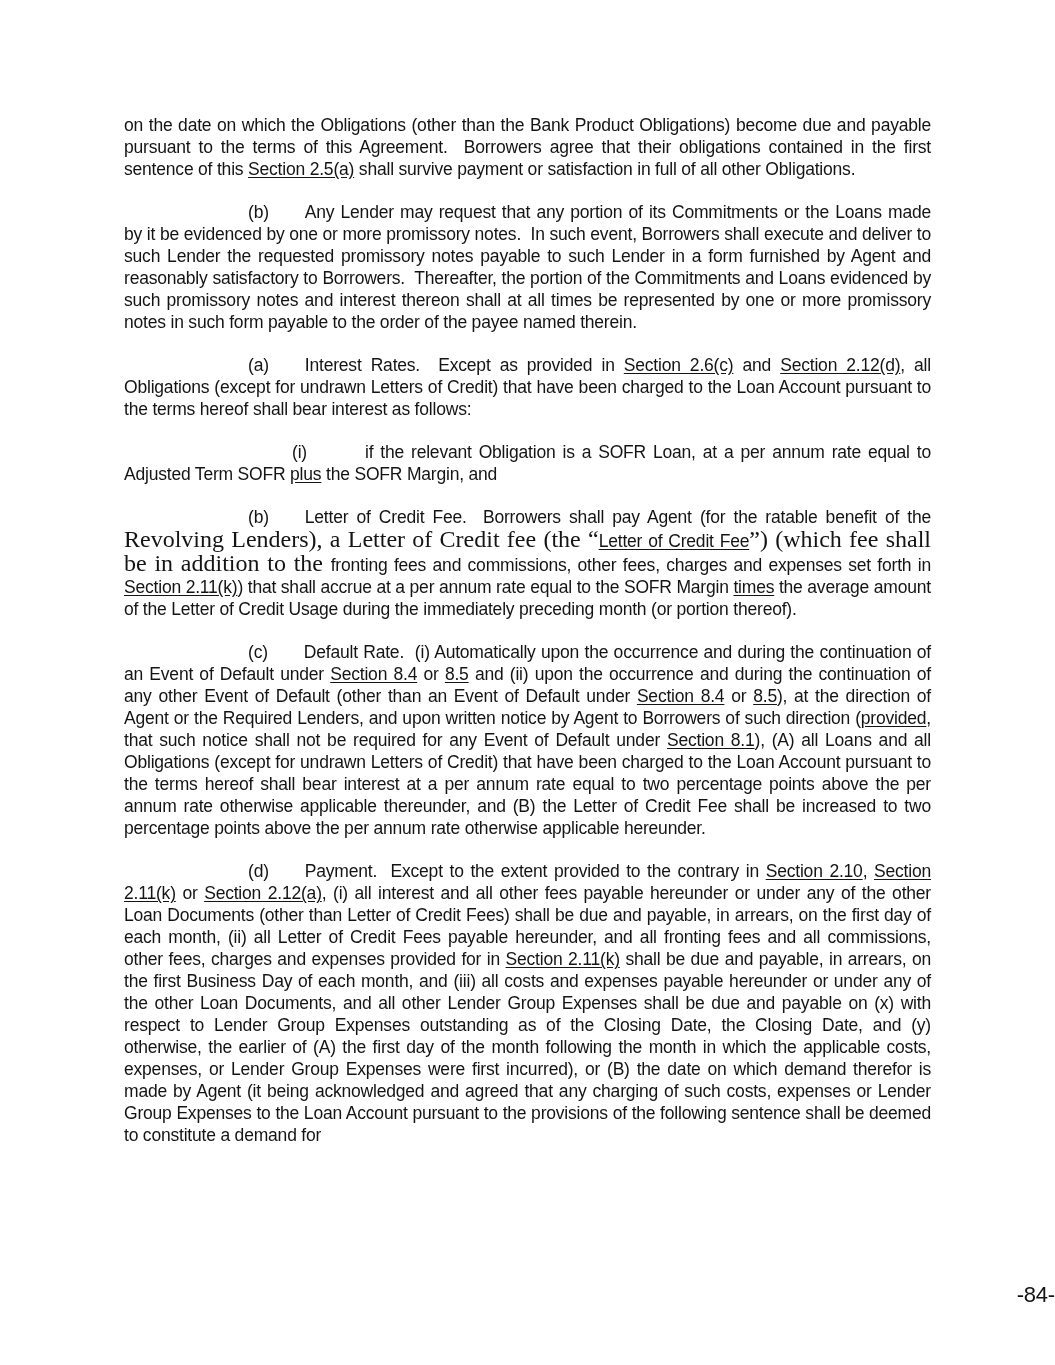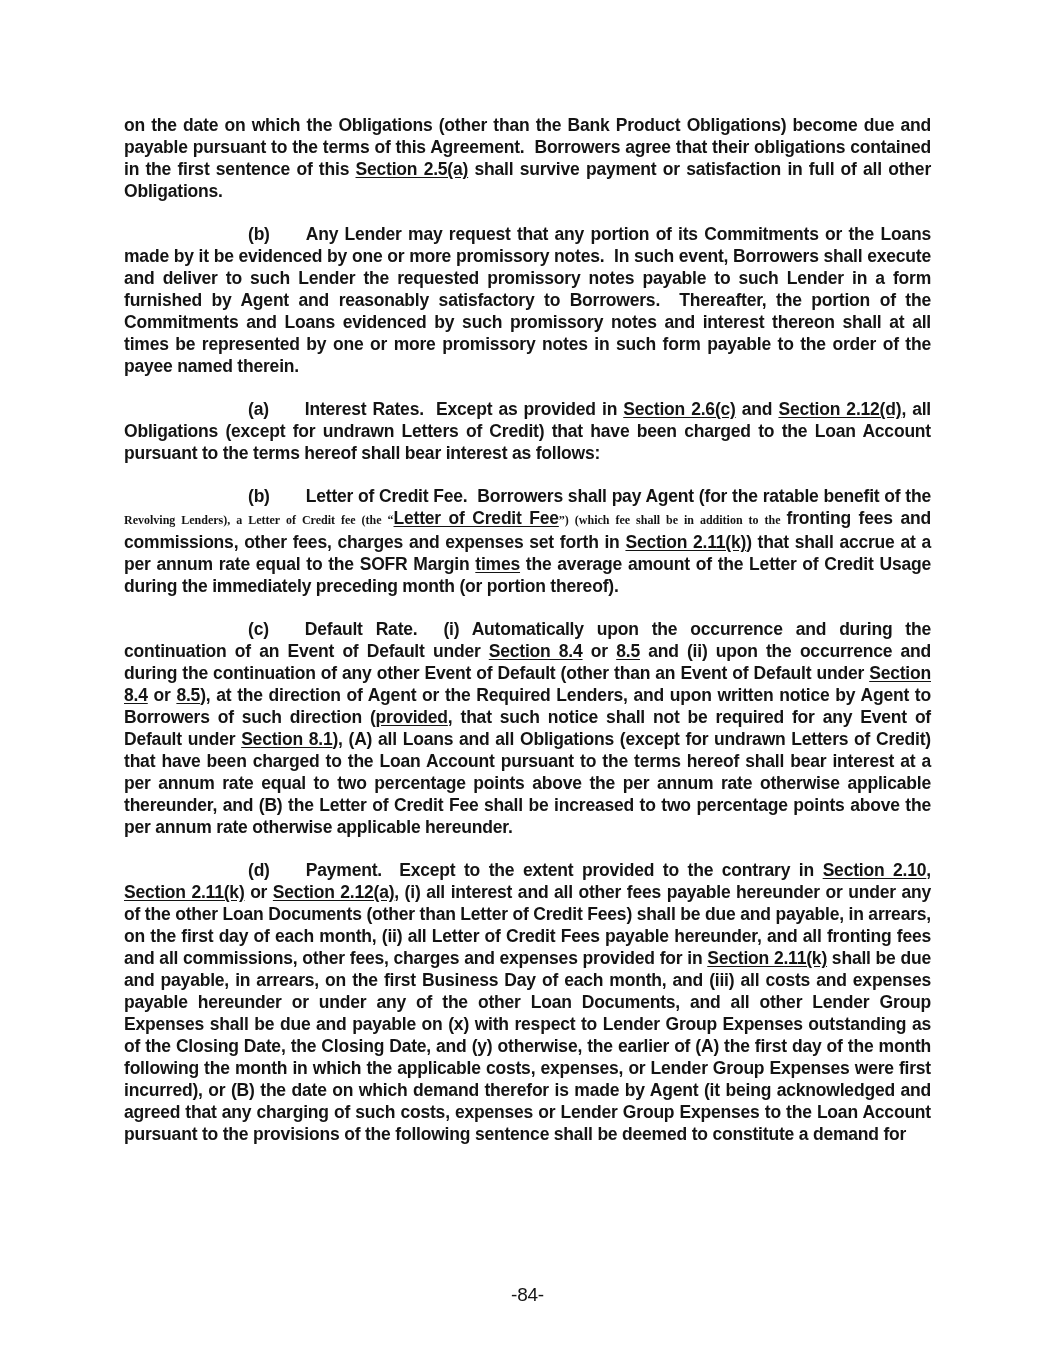--- a/index.html
+++ b/index.html
@@ -14,40 +14,40 @@
     line-height: 22px;
     letter-spacing: -0.2px;
     overflow: hidden;
   }
   .content {
     position: absolute;
     left: 124px;
     top: 114px;
     width: 807px;
     text-align: justify;
-    font-weight: bold;
   }
   .para { margin: 0 0 21px 0; }
   .tab { display: inline-block; height: 1px; }
   .u { text-decoration: underline; text-underline-offset: 2px; }
-  .serif { font-family: "Liberation Serif", serif; font-size: 12px; letter-spacing: 0; }
+  .serif { font-family: "Liberation Serif", serif; font-size: 24px; letter-spacing: 0; }
   .footer {
     position: absolute;
     left: 0; right: 0;
     top: 1284px;
-    text-align: center;
-    font-size: 19px;
+    text-align: right;
+    font-size: 22px;
   }
 </style>
 </head>
 <body>
 
 <div class="page">
   <div class="content">
       <p class="para"><span>on the date on which the Obligations (other than the Bank Product Obligations) become due and payable pursuant to the terms of this Agreement.&nbsp; Borrowers agree that their obligations contained in the first sentence of this </span><span class="u">Section 2.5(a)</span><span> shall survive payment or satisfaction in full of all other Obligations.</span></p>
       <p class="para" style="text-indent: 124px;"><span>(b)</span><span class="tab" style="width: 36px;"></span><span>Any Lender may request that any portion of its Commitments or the Loans made by it be evidenced by one or more promissory notes.&nbsp; In such event, Borrowers shall execute and deliver to such Lender the requested promissory notes payable to such Lender in a form furnished by Agent and reasonably satisfactory to Borrowers.&nbsp; Thereafter, the portion of the Commitments and Loans evidenced by such promissory notes and interest thereon shall at all times be represented by one or more promissory notes in such form payable to the order of the payee named therein.</span></p>
       <p class="para" style="text-indent: 124px;"><span>(a)</span><span class="tab" style="width: 36px;"></span><span>Interest Rates.&nbsp; Except as provided in </span><span class="u">Section 2.6(c)</span><span> and </span><span class="u">Section 2.12(d)</span><span>, all Obligations (except for undrawn Letters of Credit) that have been charged to the Loan Account pursuant to the terms hereof shall bear interest as follows:</span></p>
+      <p class="para" style="text-indent: 168px;"><span>(i)</span><span class="tab" style="width: 58px;"></span><span>if the relevant Obligation is a SOFR Loan, at a per annum rate equal to Adjusted Term SOFR </span><span class="u">plus</span><span> the SOFR Margin, and</span></p>
       <p class="para" style="text-indent: 124px;"><span>(b)</span><span class="tab" style="width: 36px;"></span><span>Letter of Credit Fee.&nbsp; Borrowers shall pay Agent (for the ratable benefit of the </span><span class="serif">Revolving Lenders), a Letter of Credit fee (the “</span><span class="u">Letter of Credit Fee</span><span class="serif">”) (which fee shall be in addition to the </span><span>fronting fees and commissions, other fees, charges and expenses set forth in </span><span class="u">Section 2.11(k)</span><span>) that shall accrue at a per annum rate equal to the SOFR Margin </span><span class="u">times</span><span> the average amount of the Letter of Credit Usage during the immediately preceding month (or portion thereof).</span></p>
       <p class="para" style="text-indent: 124px;"><span>(c)</span><span class="tab" style="width: 36px;"></span><span>Default Rate.&nbsp; (i) Automatically upon the occurrence and during the continuation of an Event of Default under </span><span class="u">Section 8.4</span><span> or </span><span class="u">8.5</span><span> and (ii) upon the occurrence and during the continuation of any other Event of Default (other than an Event of Default under </span><span class="u">Section 8.4</span><span> or </span><span class="u">8.5</span><span>), at the direction of Agent or the Required Lenders, and upon written notice by Agent to Borrowers of such direction (</span><span class="u">provided</span><span>, that such notice shall not be required for any Event of Default under </span><span class="u">Section 8.1</span><span>), (A) all Loans and all Obligations (except for undrawn Letters of Credit) that have been charged to the Loan Account pursuant to the terms hereof shall bear interest at a per annum rate equal to two percentage points above the per annum rate otherwise applicable thereunder, and (B) the Letter of Credit Fee shall be increased to two percentage points above the per annum rate otherwise applicable hereunder.</span></p>
       <p class="para" style="text-indent: 124px;"><span>(d)</span><span class="tab" style="width: 36px;"></span><span>Payment.&nbsp; Except to the extent provided to the contrary in </span><span class="u">Section 2.10</span><span>, </span><span class="u">Section 2.11(k)</span><span> or </span><span class="u">Section 2.12(a)</span><span>, (i) all interest and all other fees payable hereunder or under any of the other Loan Documents (other than Letter of Credit Fees) shall be due and payable, in arrears, on the first day of each month, (ii) all Letter of Credit Fees payable hereunder, and all fronting fees and all commissions, other fees, charges and expenses provided for in </span><span class="u">Section 2.11(k)</span><span> shall be due and payable, in arrears, on the first Business Day of each month, and (iii) all costs and expenses payable hereunder or under any of the other Loan Documents, and all other Lender Group Expenses shall be due and payable on (x) with respect to Lender Group Expenses outstanding as of the Closing Date, the Closing Date, and (y) otherwise, the earlier of (A) the first day of the month following the month in which the applicable costs, expenses, or Lender Group Expenses were first incurred), or (B) the date on which demand therefor is made by Agent (it being acknowledged and agreed that any charging of such costs, expenses or Lender Group Expenses to the Loan Account pursuant to the provisions of the following sentence shall be deemed to constitute a demand for</span></p>
     </div>
   <div class="footer">-84-</div>
 </div>
 
 </body></html>

